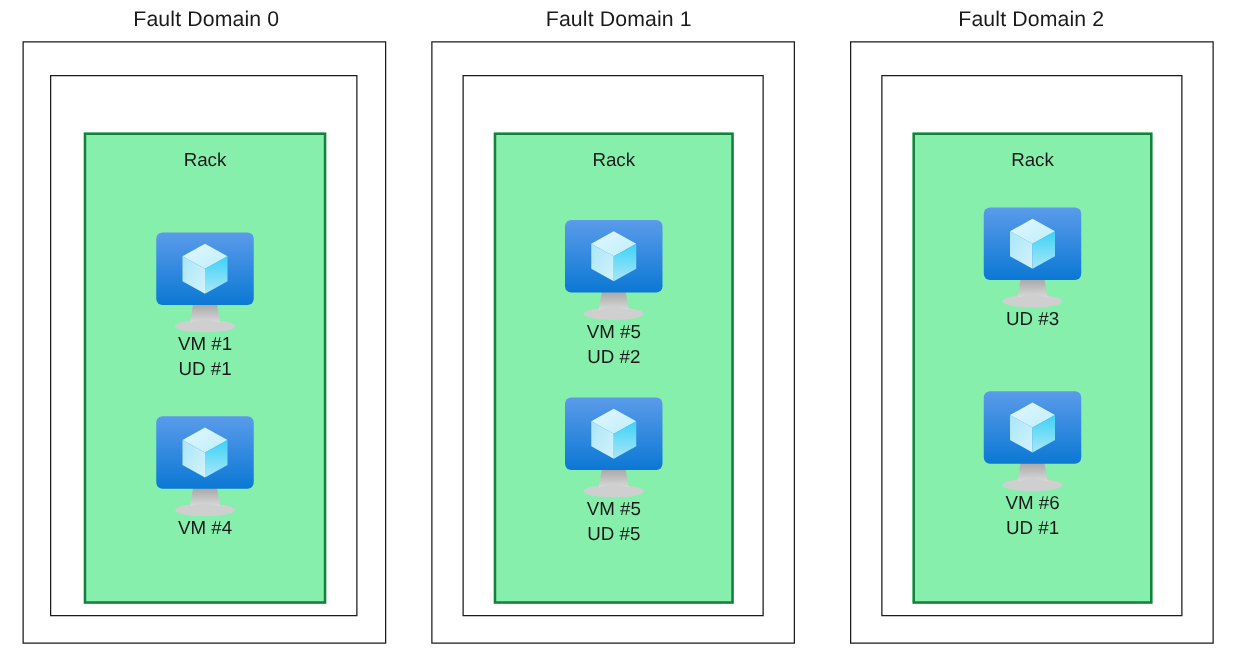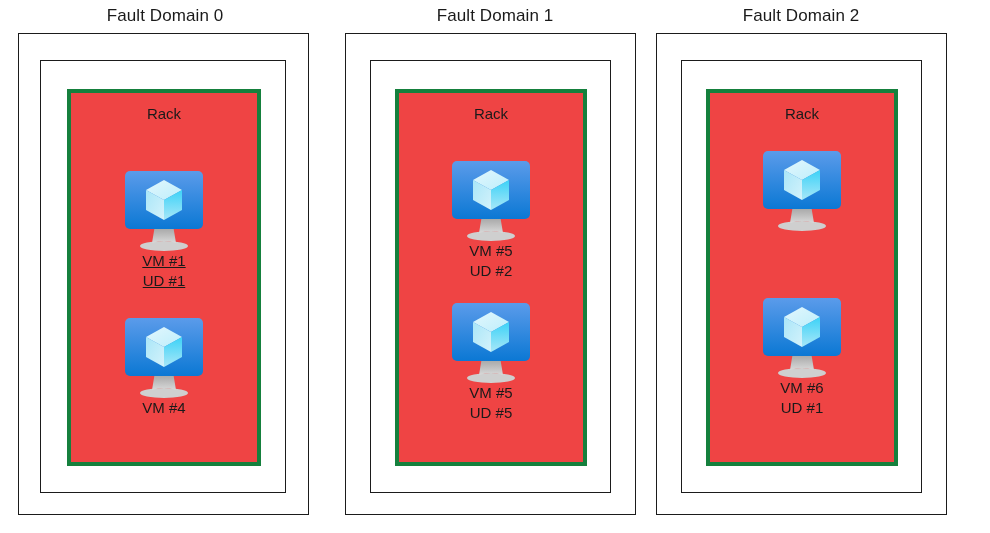--- a/index.html
+++ b/index.html
@@ -53,22 +53,23 @@
     position: absolute;
     box-sizing: border-box;
     border: 1.6px solid #1b1b1b;
     background: #ffffff;
   }
 
   
   .rack {
     position: absolute;
     box-sizing: border-box;
-    border: 4px solid #15803d;
-    background: #ef4444;
+    border: 2px solid #15803d;
+    background: #86efac;
+    margin-top: 17px;
   }
 
   .rack-title {
     position: absolute;
     top: 11px;
     left: 0;
     width: 100%;
     text-align: center;
     font-size: 15px;
     line-height: 19px;
@@ -108,21 +109,21 @@
   <div class="fd-column" style="left:0px; width:330px; height:533px;">
     <div class="fd-title">Fault Domain 0</div>
 
     <div class="fd-outer" style="left:18px; top:33px; width:291px; height:482px;"></div>
 
     <div class="fd-middle" style="left:40px; top:60px; width:246px; height:433px;"></div>
 
     <div class="rack" style="left:67px; top:89px; width:194px; height:377px;">
       <div class="rack-title">Rack</div>
 
-      <div class="vm" style="top:74px;text-decoration:underline;">
+      <div class="vm" style="top:74px;">
         <div class="vm-icon">
           <svg width="120" height="84" viewBox="0 0 120 84" xmlns="http://www.w3.org/2000/svg">
             <defs>
               <linearGradient id="g-mon-0-0" x1="0" y1="0" x2="0" y2="1">
                 <stop offset="0%" stop-color="#5b9bea"></stop>
                 <stop offset="100%" stop-color="#0b78d4"></stop>
               </linearGradient>
               <linearGradient id="g-stand-0-0" x1="0" y1="0" x2="0" y2="1">
                 <stop offset="0%" stop-color="#8d8d8d"></stop>
                 <stop offset="55%" stop-color="#b4b4b4"></stop>
@@ -281,21 +282,21 @@
               <path d="M78 23 L78 43 L60 53 L60 33 Z" fill="url(#g-cr-1-1)"></path>
             </g>
           </svg>
         </div>
         <div class="vm-label">VM #5</div>
         <div class="vm-label">UD #5</div>
       </div>
     </div>
   </div>
 
-  <div class="fd-column" style="left:636px; width:330px; height:533px;">
+  <div class="fd-column" style="left:660px; width:330px; height:533px;">
     <div class="fd-title">Fault Domain 2</div>
 
     <div class="fd-outer" style="left:20px; top:33px; width:291px; height:482px;"></div>
 
     <div class="fd-middle" style="left:45px; top:60px; width:241px; height:433px;"></div>
 
     <div class="rack" style="left:70px; top:89px; width:192px; height:377px;">
       <div class="rack-title">Rack</div>
 
       <div class="vm" style="top:54px;">
@@ -327,20 +328,21 @@
             <ellipse cx="60" cy="79" rx="24" ry="5" fill="#cfcfcf"></ellipse>
             <path d="M52 52 L68 52 L72 76 Q60 72 48 76 Z" fill="url(#g-stand-2-0)"></path>
             <rect x="21" y="4" width="78" height="58" rx="5" ry="5" fill="url(#g-mon-2-0)"></rect>
             <g>
               <path d="M60 13 L78 23 L60 33 L42 23 Z" fill="url(#g-ctop-2-0)"></path>
               <path d="M42 23 L60 33 L60 53 L42 43 Z" fill="url(#g-cl-2-0)"></path>
               <path d="M78 23 L78 43 L60 53 L60 33 Z" fill="url(#g-cr-2-0)"></path>
             </g>
           </svg>
         </div>
+        <div class="vm-label">UD #3</div>
       </div>
 
       <div class="vm" style="top:201px;">
         <div class="vm-icon">
           <svg width="120" height="84" viewBox="0 0 120 84" xmlns="http://www.w3.org/2000/svg">
             <defs>
               <linearGradient id="g-mon-2-1" x1="0" y1="0" x2="0" y2="1">
                 <stop offset="0%" stop-color="#5b9bea"></stop>
                 <stop offset="100%" stop-color="#0b78d4"></stop>
               </linearGradient>

